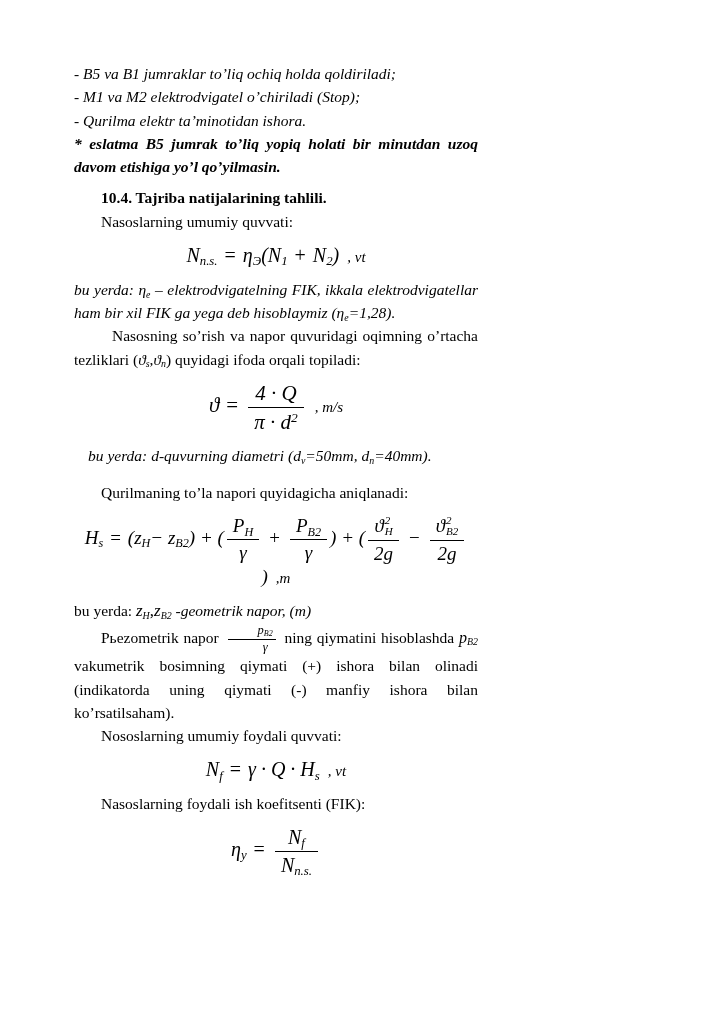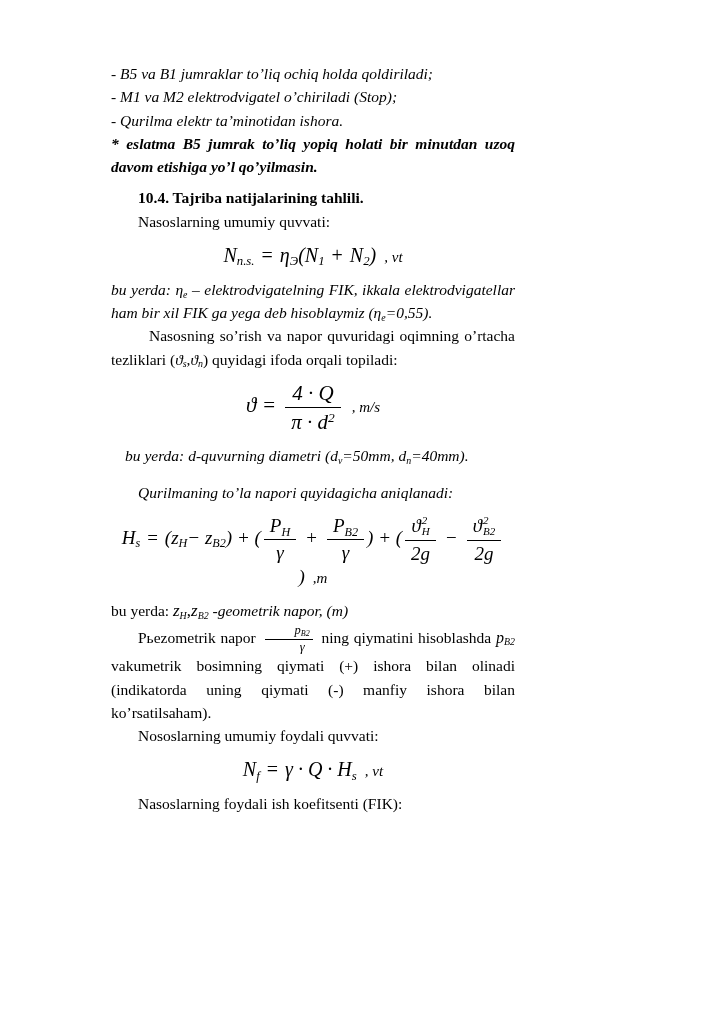--- a/index.html
+++ b/index.html
@@ -6,31 +6,30 @@
   body {
     width: 724px; height: 1024px;
     background: #ffffff; color: #000000;
     font-family: "Liberation Serif", serif;
   }
   .page {
     width: 588px; height: 1024px;
     padding: 62px 110px 20px 74px;
     box-sizing: border-box;
     overflow: hidden;
-    margin-left: 37px;
   }
   p { margin: 0; }
   .body { font-size: 15.5px; line-height: 1.5; }
   .it { font-style: italic; }
   .bold { font-weight: bold; }
   .just { text-align: justify; }
   .indent { text-indent: 27px; }
   .indent-lg { text-indent: 38px; }
   .indent-sm { text-indent: 14px; }
-  .mt { margin-top: 14px; font-style: italic; }
+  .mt { margin-top: 14px; }
   .section-title {
     font-size: 15.5px; font-weight: bold; line-height: 1.5;
     text-indent: 27px; margin: 8px 0 0 0;
   }
   .mi { font-style: italic; }
   .m16 { font-size: 16px; }
   .m17 { font-size: 17px; }
   sub, sup { font-size: 64%; line-height: 0; }
   sub { vertical-align: baseline; position: relative; top: 0.28em; text-align: center; }
   sup { vertical-align: baseline; position: relative; top: -0.5em; }
@@ -64,21 +63,21 @@
   <p class="body it bold just">* eslatma B5 jumrak to’liq yopiq holati bir minutdan uzoq davom etishiga yo’l qo’yilmasin.</p>
 
   <p class="section-title">10.4. Tajriba natijalarining tahlili.</p>
 
   <p class="body indent">Nasoslarning umumiy quvvati:</p>
 
   <div class="formula">
     <span class="math"><span>N</span><sub>n.s.</sub><span class="op">=</span><span>η</span><sub>Э</sub><span>(N</span><sub>1</sub><span class="op">+</span><span>N</span><sub>2</sub><span>)</span></span><span class="unit">, vt</span>
   </div>
 
-  <p class="body it just"><span>bu yerda: η</span><sub>e</sub><span> – elektrodvigatelning FIK, ikkala elektrodvigatellar ham bir xil FIK ga yega deb hisoblaymiz (η</span><sub>e</sub><span>=0,55).</span></p>
+  <p class="body it just"><span>bu yerda: η</span><sub>e</sub><span> – elektrodvigatelning FIK, ikkala elektrodvigatellar ham bir xil FIK ga yega deb hisoblaymiz (η</span><sub>e</sub><span>=1,28).</span></p>
 
   <p class="body just indent-lg"><span>Nasosning so’rish va napor quvuridagi oqimning o’rtacha tezliklari (</span><span class="mi">ϑ</span><sub class="mi">s</sub><span>,</span><span class="mi">ϑ</span><sub class="mi">n</sub><span>) quyidagi ifoda orqali topiladi:</span></p>
 
   <div class="formula">
     <span class="math xbig"><span>ϑ</span><span class="op">=</span><span class="frac"><span class="num">4 · Q</span><span class="den"><span>π · d</span><sup>2</sup></span></span></span><span class="unit">, m/s</span>
   </div>
 
   <p class="body it indent-sm"><span>bu yerda:  d-quvurning diametri (d</span><sub>v</sub><span>=50mm, d</span><sub>n</sub><span>=40mm).</span></p>
 
   <p class="body indent mt">Qurilmaning to’la napori quyidagicha aniqlanadi:</p>
@@ -93,16 +92,19 @@
   <p class="body just indent"><span>Pьezometrik napor </span><span class="frac-inline"><span class="num"><span>p</span><sub>B2</sub></span><span class="den">γ</span></span><span> ning qiymatini hisoblashda </span><span class="mi m16">p</span><sub class="mi">B2</sub><span> vakumetrik bosimning qiymati (+) ishora bilan olinadi (indikatorda uning qiymati (-) manfiy ishora bilan ko’rsatilsaham).</span></p>
 
   <p class="body indent">Nososlarning umumiy foydali quvvati:</p>
 
   <div class="formula">
     <span class="math"><span>N</span><sub>f</sub><span class="op">=</span><span>γ · Q · H</span><sub>s</sub></span><span class="unit">, vt</span>
   </div>
 
   <p class="body indent">Nasoslarning foydali ish koefitsenti (FIK):</p>
 
+  <div class="formula">
+    <span class="math"><span>η</span><sub>y</sub><span class="op">=</span><span class="frac"><span class="num"><span>N</span><sub>f</sub></span><span class="den"><span>N</span><sub>n.s.</sub></span></span></span>
+  </div>
 
 
 
 </div>
 
 </body></html>

